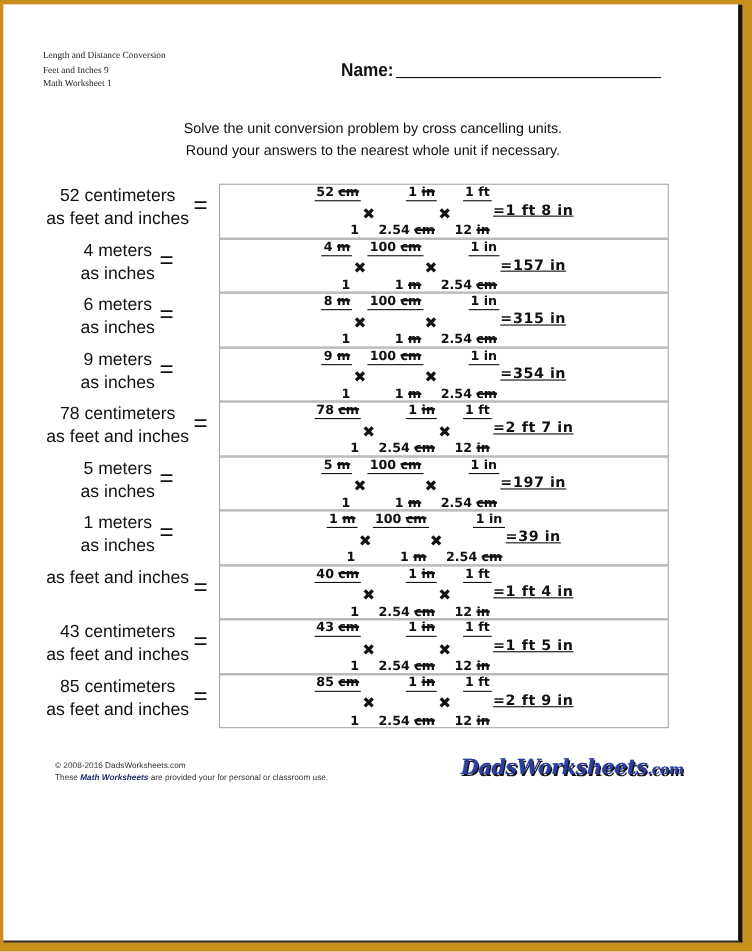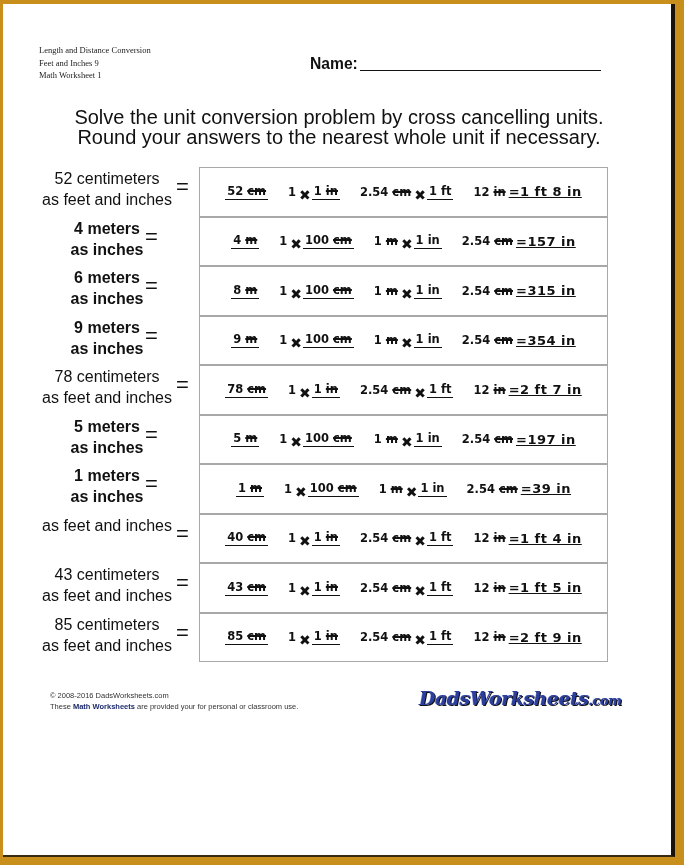--- a/index.html
+++ b/index.html
@@ -28,55 +28,55 @@
     font-size: 17px; font-weight: bold; color: #111;
     font-family: "Liberation Sans", sans-serif;
     transform: scaleX(0.92); transform-origin: left;
   }
   .name-line {
     position: absolute; left: 357px; top: 66px;
     width: 241px; border-bottom: 1.5px solid #111;
   }
   .instructions {
     position: absolute; left: 0; top: 103px; width: 672px;
-    text-align: center; font-size: 20px; line-height: 20px; color: #111;
+    text-align: center; font-size: 13px; line-height: 20px; color: #111;
   }
   .rows { position: absolute; left: 0; top: 160px; }
   .row { position: absolute; left: 0; width: 672px; height: 49.5px; }
   .prompt {
     position: absolute; left: 30px; width: 148px; top: 4px;
     text-align: center; font-size: 16px; line-height: 21px; color: #111;
   }
-  .prompt.short { left: 62px; width: 84px; font-weight: bold; }
+  .prompt.short { left: 62px; width: 84px; }
   .eq-sign {
     position: absolute; top: 10px; font-size: 22px; color: #111;
   }
   .box {
     position: absolute; left: 196px; top: 3px;
     width: 409px; height: 49.5px;
     border: 1px solid #a8a8a8; box-sizing: border-box;
     display: flex; align-items: center; justify-content: center;
     font-family: "DejaVu Sans", sans-serif; font-weight: bold;
     font-size: 11.5px; color: #111;
   }
   .frac {
-    display: inline-flex; flex-direction: row; align-items: flex-start;
+    display: inline-flex; flex-direction: column; align-items: flex-end;
     vertical-align: middle;
     gap: 18px;
   }
   .frac .num { padding: 0 2px 1px; border-bottom: 1.5px solid #111; line-height: 14px; }
   .frac .den { padding: 1px 2px 0; line-height: 14px; }
   .times { font-size: 14px; margin: 6px 1px 0; }
   .result { font-size: 13px; margin-left: 1px; letter-spacing: 0.5px; text-decoration: underline; }
   .cancel { text-decoration: line-through; text-decoration-thickness: 1.5px; }
   .footer {
     position: absolute; left: 47px; top: 686px;
     font-size: 7.5px; line-height: 11px; color: #333;
   }
-  .footer .mw { color: #1b2a6b; font-weight: bold; }
+  .footer .mw { color: #1b2a6b; font-weight: bold; font-style: italic; }
   .logo {
     position: absolute; left: 416px; top: 683px;
     font-family: "DejaVu Serif", serif; font-style: italic; font-weight: bold;
     font-size: 19px; color: #2c3f9c;
     text-shadow: 1px 1px 0 #111, -0.5px -0.5px 0 #9aa8e8;
     letter-spacing: -0.5px;
   }
   .logo .sm { font-size: 13px; }
 </style>
 </head>

